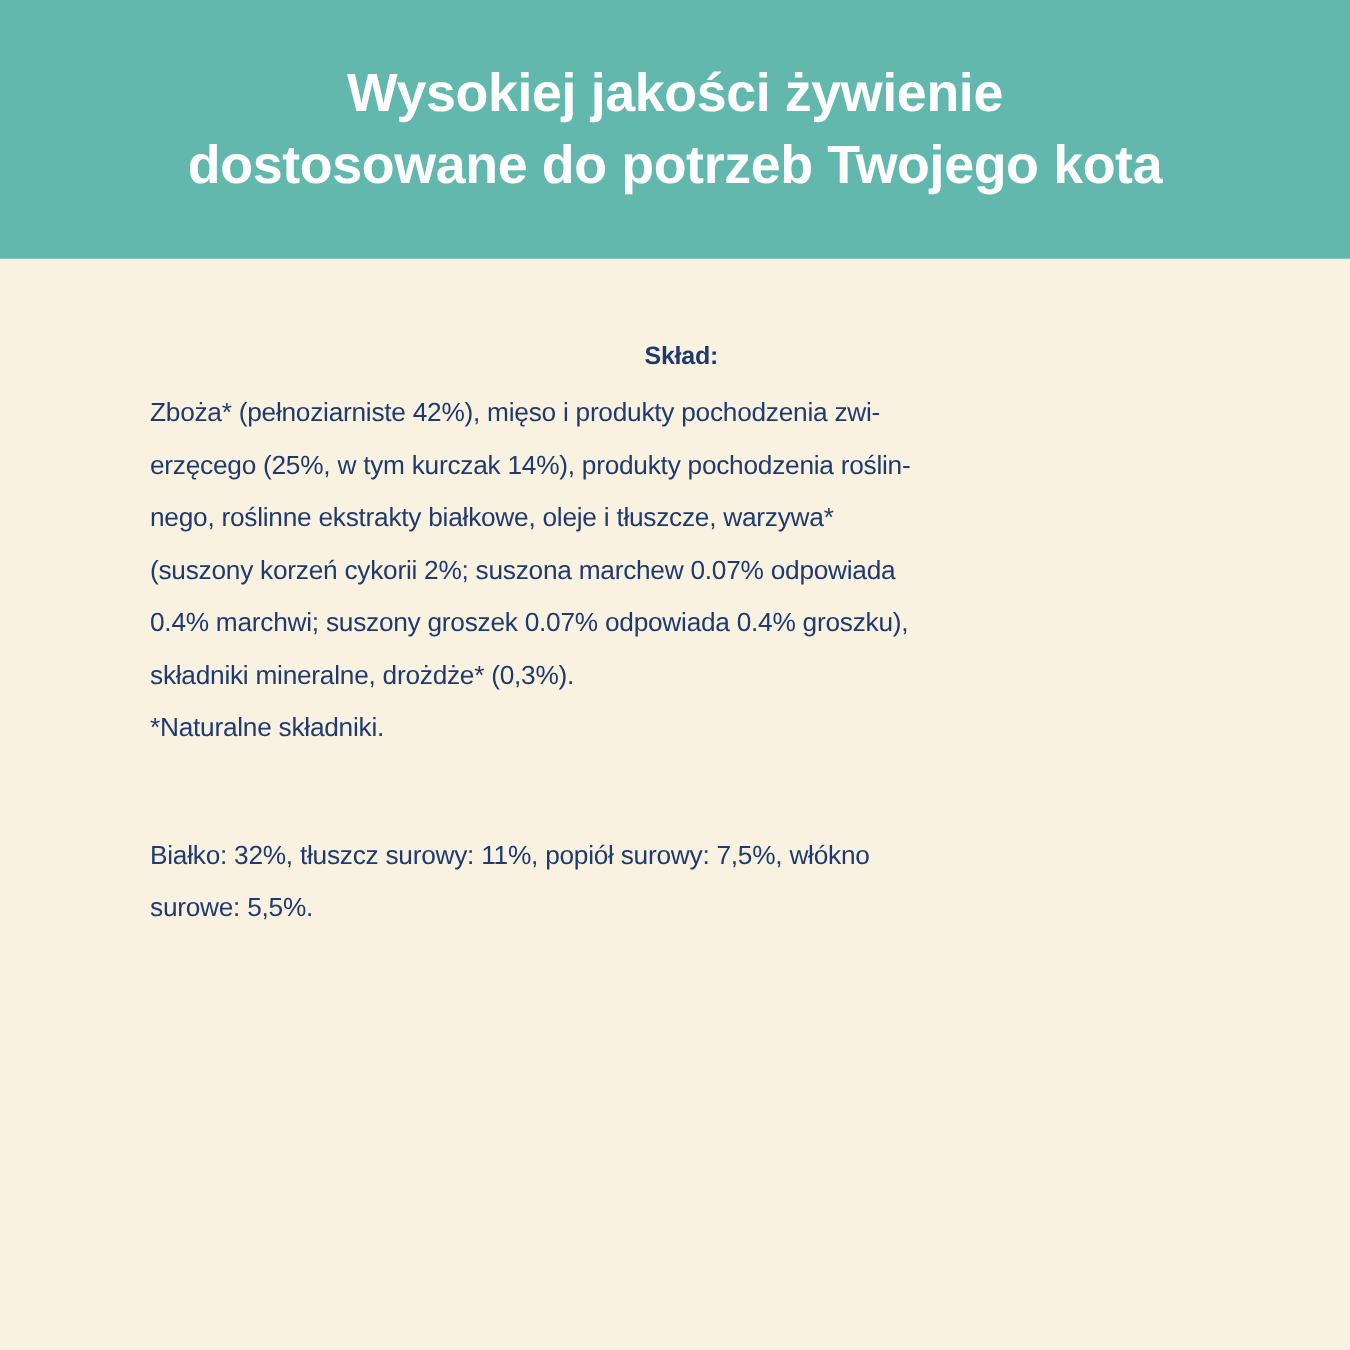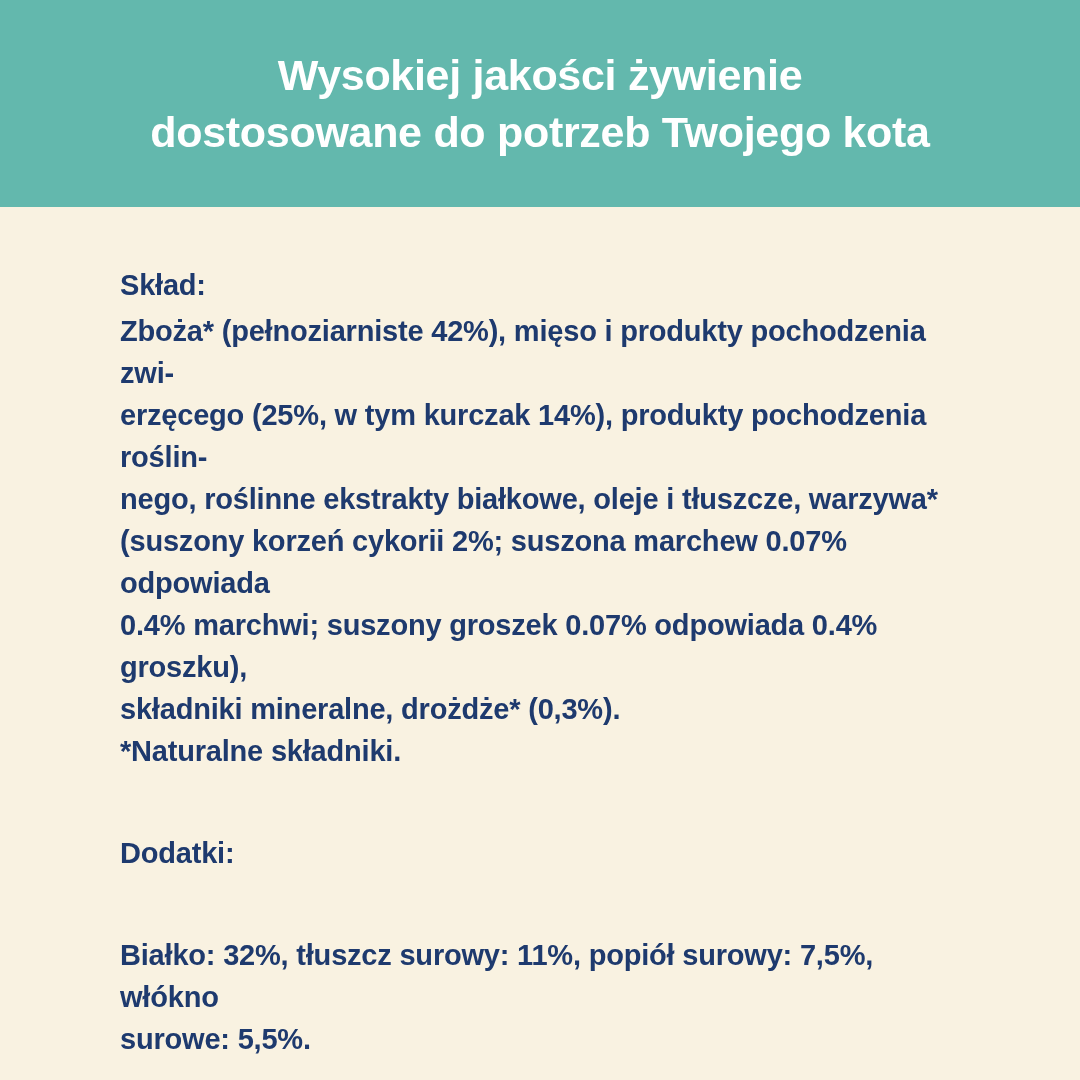--- a/index.html
+++ b/index.html
@@ -43,31 +43,32 @@
     flex: 1;
     padding: 57px 110px 0 120px;
   }
 
   .section {
     margin-bottom: 60px;
   }
 
   .section-heading {
     color: #1e3a6e;
-    font-size: 29px;
+    font-size: 20px;
     font-weight: bold;
     line-height: 42px;
     margin-bottom: 4px;
     letter-spacing: -0.2px;
+    text-align: center;
   }
 
   .section-body {
     color: #1e3a6e;
-    font-size: 29px;
-    font-weight: bold;
+    font-size: 21px;
+    font-weight: normal;
     line-height: 42px;
     white-space: pre-line;
     letter-spacing: -0.2px;
   }
 </style>
 </head>
 <body>
 
 <div class="card">
 
@@ -83,21 +84,20 @@
       <p class="section-body">Zboża* (pełnoziarniste 42%), mięso i produkty pochodzenia zwi-
 erzęcego (25%, w tym kurczak 14%), produkty pochodzenia roślin-
 nego, roślinne ekstrakty białkowe, oleje i tłuszcze, warzywa*
 (suszony korzeń cykorii 2%; suszona marchew 0.07% odpowiada
 0.4% marchwi; suszony groszek 0.07% odpowiada 0.4% groszku),
 składniki mineralne, drożdże* (0,3%).
 *Naturalne składniki.</p>
     </div>
 
     <div class="section">
-      <h2 class="section-heading">Dodatki:</h2>
     </div>
 
     <div class="section">
       <p class="section-body">Białko: 32%, tłuszcz surowy: 11%, popiół surowy: 7,5%, włókno
 surowe: 5,5%.</p>
     </div>
 
   </div>
 
 </div>

